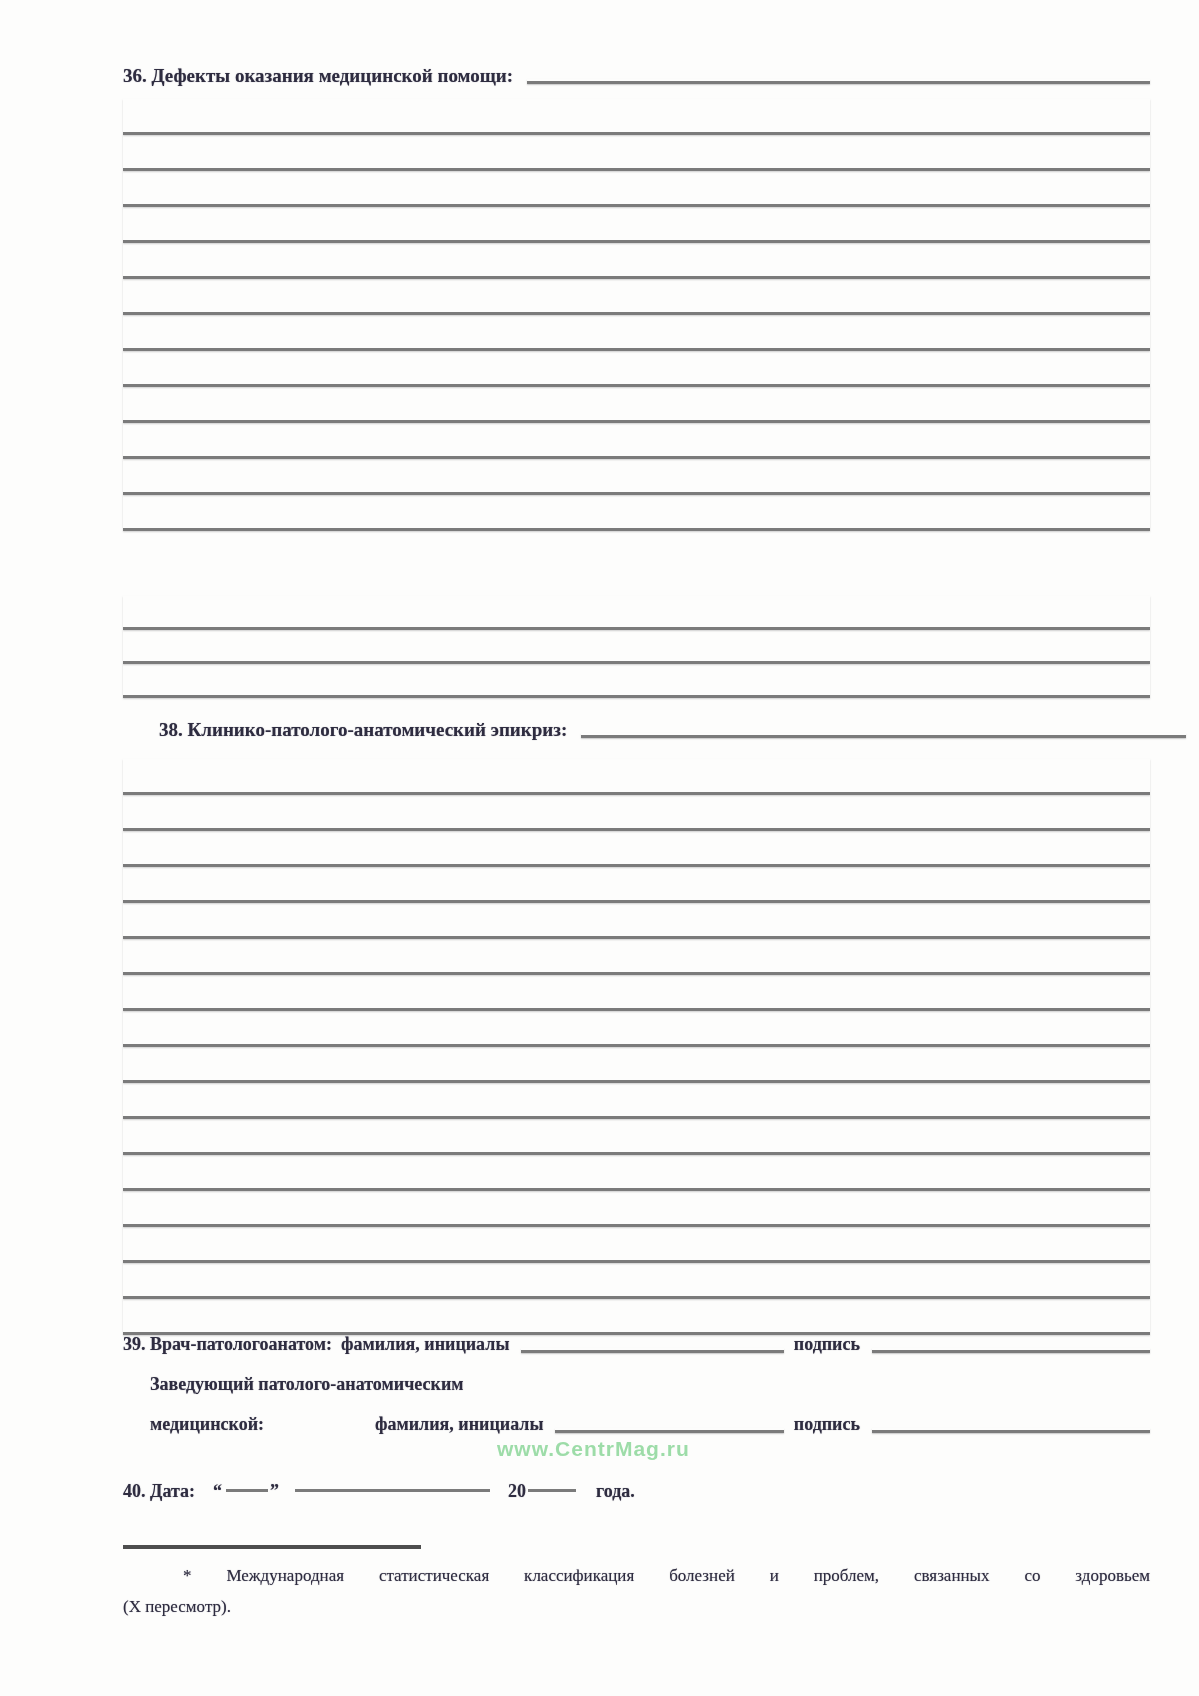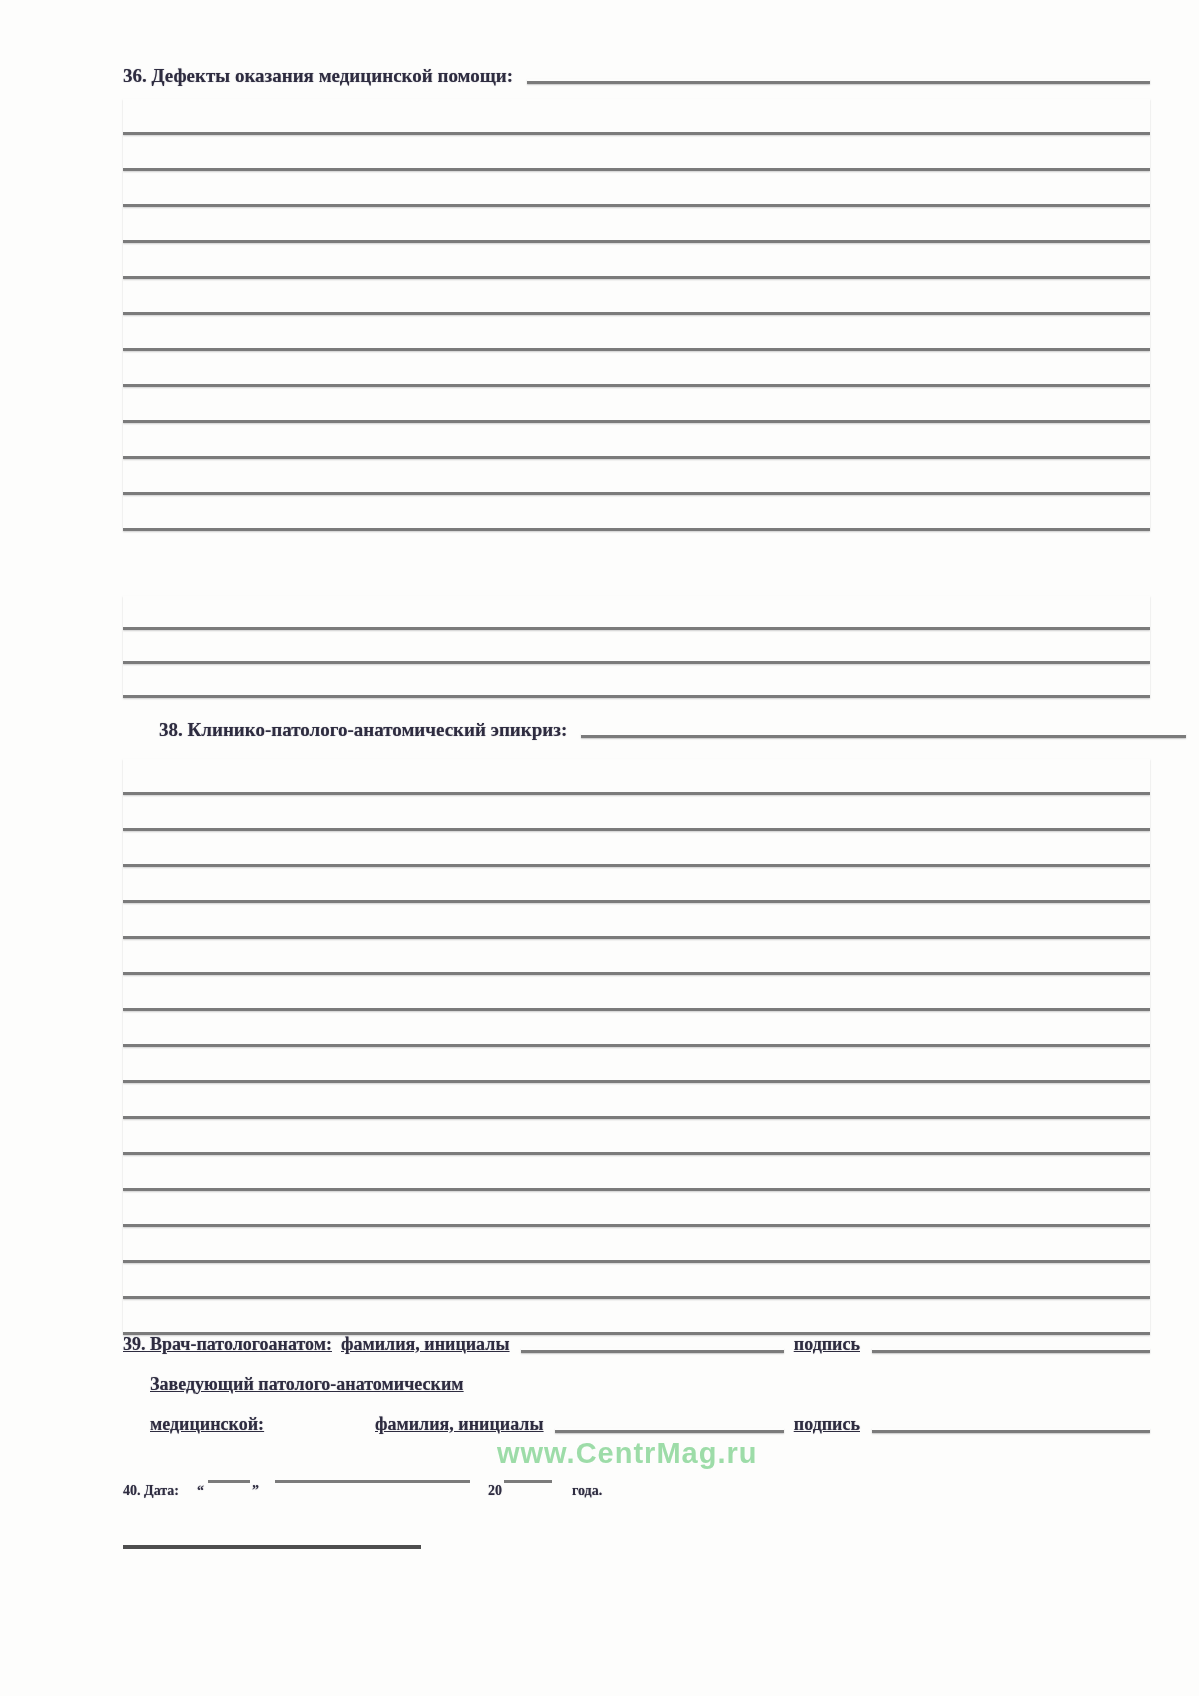--- a/index.html
+++ b/index.html
@@ -32,39 +32,39 @@
   
   .sig-row { display:flex; align-items:flex-end; font-weight:bold; font-size:18px; line-height:26px; }
   .sig-row + .sig-row { margin-top:14px; }
   .grow-fill { flex:1; height:2px; margin:0 10px 4px 12px; border-bottom:3px solid #7b7b7b; box-shadow:0 1px 1.5px rgba(120,120,120,0.4); }
   .sig-fill  { width:278px; height:2px; margin:0 0 4px 12px; border-bottom:3px solid #7b7b7b; box-shadow:0 1px 1.5px rgba(120,120,120,0.4); }
   .indent-27 { padding-left:27px; }
   .otd-label { display:inline-block; width:225px; }
   .hint { margin-left:9px; }
 
   
-  .date-row { display:flex; align-items:flex-start; font-weight:bold; font-size:14px; line-height:26px; }
+  .date-row { display:flex; align-items:center; font-weight:bold; font-size:18px; line-height:26px; }
   .q { margin-left:18px; }
   .day-fill  { width:42px;  height:2px; margin:0 2px 4px 4px; border-bottom:3px solid #7b7b7b; }
   .date-fill { width:195px; height:2px; margin:0 0 4px 16px; border-bottom:3px solid #7b7b7b; }
   .year-pre  { margin-left:18px; }
   .year-fill { width:48px;  height:2px; margin:0 0 4px 2px; border-bottom:3px solid #7b7b7b; }
   .year-suf  { margin-left:20px; }
 
   
   .footnote-rule { position:absolute; left:123px; top:1545px; width:298px; border-top:4px solid #4e4e4e; }
   .footnote { position:absolute; left:123px; top:1560px; width:1027px; font-size:17px; line-height:31px; }
   .footnote .l1 { display:block; text-indent:60px; text-align:justify; text-align-last:justify; }
   .footnote .l2 { display:block; }
 
   
   .watermark {
     position:absolute; left:497px; top:1437px;
     font-family:"Liberation Sans","DejaVu Sans",sans-serif;
-    font-size:29px; font-weight:600; letter-spacing:1px;
+    font-size:21px; font-weight:600; letter-spacing:1px;
     color:#93d9a0; opacity:0.9;
     pointer-events:none; z-index:5;
   }
 </style>
 </head>
 <body>
 
 <div class="page">
 
   <div class="abs label-row soft" style="top:64px;align-items:flex-end;">
@@ -108,21 +108,21 @@
       <div class="blank-line"></div>
       <div class="blank-line"></div>
       <div class="blank-line"></div>
       <div class="blank-line"></div>
       <div class="blank-line"></div>
       <div class="blank-line"></div>
       <div class="blank-line"></div>
       <div class="blank-line"></div>
     </div>
 
-  <div class="abs soft" style="top:1331px;text-decoration:underline;">
+  <div class="abs soft" style="top:1331px;">
     <div class="sig-row">
       <span>39. Врач-патологоанатом:</span>
       <span class="hint">фамилия, инициалы</span>
       <span class="grow-fill"></span>
       <span>подпись</span>
       <span class="sig-fill"></span>
     </div>
     <div class="sig-row indent-27">
       <span>Заведующий патолого-анатомическим</span>
     </div>
@@ -142,14 +142,18 @@
     <span>”</span>
     <span class="date-fill"></span>
     <span class="year-pre">20</span>
     <span class="year-fill"></span>
     <span class="year-suf">года.</span>
   </div>
 
   <div class="watermark">www.CentrMag.ru</div>
 
   <div class="footnote-rule"></div>
+  <div class="footnote soft">
+    <span class="l1">* Международная статистическая классификация болезней и проблем, связанных со здоровьем</span>
+    <span class="l2">(X пересмотр).</span>
+  </div>
 
 </div>
 
 </body></html>

